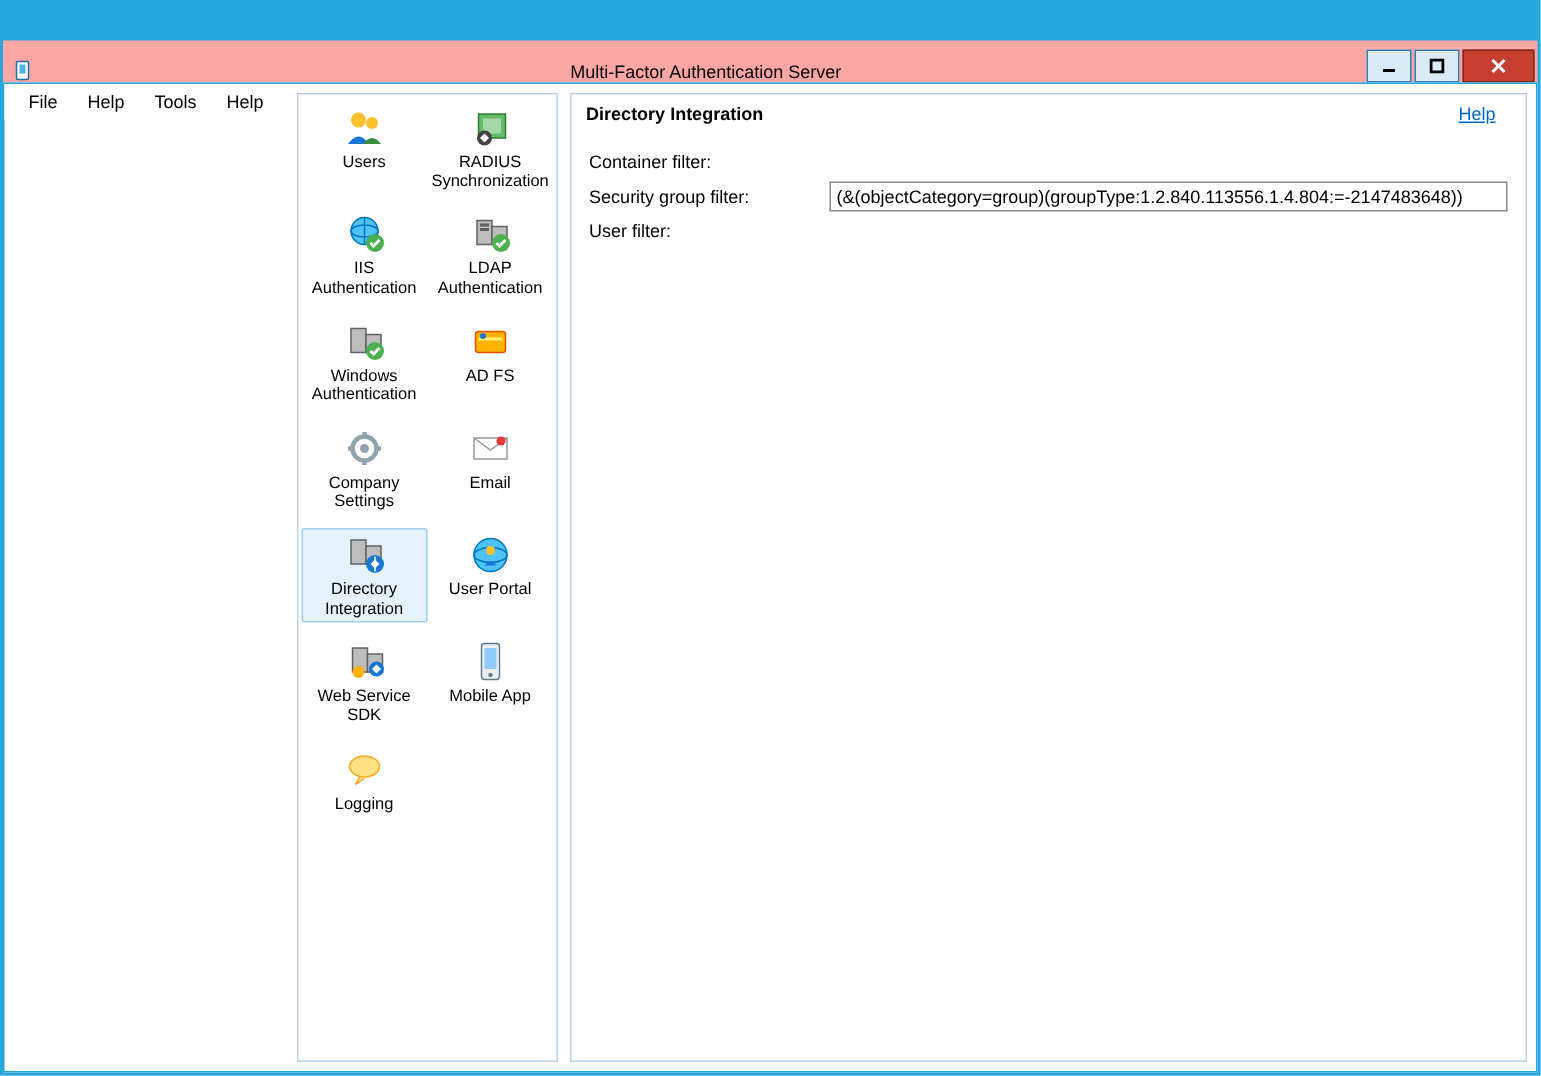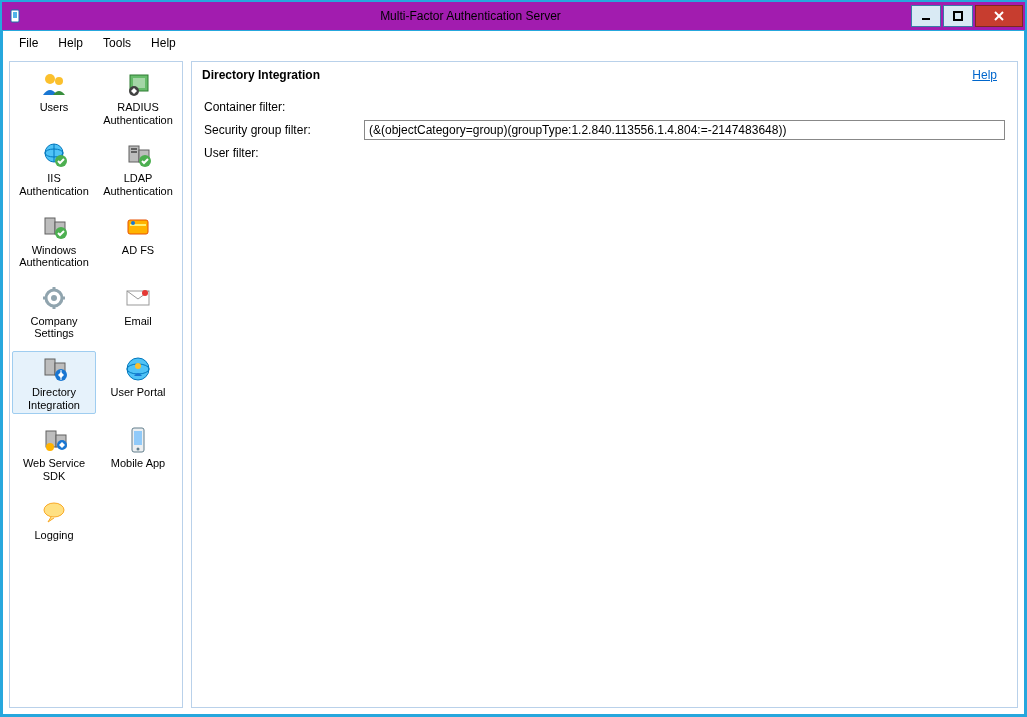--- a/index.html
+++ b/index.html
@@ -1,26 +1,26 @@
 <!DOCTYPE html>
 <html><head>
 <meta charset="utf-8">
 <style>
 * { box-sizing: border-box; margin: 0; padding: 0; }
 body { font-family: "Segoe UI", Tahoma, sans-serif; font-size: 12px; background: #26a7dd; width: 1027px; height: 717px; overflow: hidden; }
 .window { width: 1027px; height: 717px; background: #26a7dd; padding: 2px; display: flex; flex-direction: column; }
-.titlebar { height: 28px; background: #a21caf; display: flex; align-items: center; color: #000; }
+.titlebar { height: 28px; background: #fca5a5; display: flex; align-items: flex-end; color: #000; margin-top: 25px; }
 .titlebar-icon { width: 16px; height: 16px; margin-left: 6px; margin-right: 6px; }
 .titlebar-title { flex: 1; text-align: center; font-size: 12px; color: #000; }
 .win-controls { display: flex; height: 22px; align-items: flex-start; }
 .win-btn { width: 30px; height: 22px; display: flex; align-items: center; justify-content: center; border: 1px solid #2078a5; background: #fff; margin-right: 2px; font-weight: bold; }
 .win-btn.min { background: #d9eaf4; border: 1px solid #3a7aa8; }
 .win-btn.max { background: #d9eaf4; border: 1px solid #3a7aa8; }
 .win-btn.close { background: #c73d2f; color: #fff; border: 1px solid #7a2a20; width: 48px; }
-.client { flex: 1; background: #fff; display: flex; flex-direction: column; border: 1px solid #26a7dd; }
+.client { flex: 1; background: #fff; display: flex; flex-direction: row; border: 1px solid #26a7dd; }
 .menubar { height: 24px; background: #fff; display: flex; align-items: center; padding: 0 6px; border-bottom: 0; }
 .menubar-item { padding: 3px 10px; font-size: 12px; color: #000; }
 .body { flex: 1; display: flex; padding: 6px; gap: 8px; }
 .sidebar { width: 174px; border: 1px solid #b9d1ea; padding: 4px 2px; background: #fff; overflow: hidden; }
 .side-grid { display: grid; grid-template-columns: 1fr 1fr; row-gap: 8px; }
 .side-item { display: flex; flex-direction: column; align-items: center; justify-content: flex-start; text-align: center; font-size: 11px; color: #000; padding: 3px 2px; cursor: pointer; line-height: 1.15; }
 .side-item.selected { background: #e6f2fb; border: 1px solid #9fcdf0; border-radius: 2px; padding: 2px 1px; }
 .icon-box { width: 34px; height: 30px; display: flex; align-items: center; justify-content: center; margin-bottom: 2px; }
 .main { flex: 1; border: 1px solid #b9d1ea; background: #fff; display: flex; flex-direction: column; }
 .main-header { display: flex; align-items: center; padding: 6px 10px 4px 10px; }
@@ -95,21 +95,21 @@
 
           <div class="side-item">
             <div class="icon-box">
               <svg width="28" height="26" viewBox="0 0 28 26">
                   <rect x="6" y="4" width="18" height="16" fill="#66bb6a" stroke="#2e7d32"></rect>
                   <rect x="9" y="7" width="12" height="10" fill="#a5d6a7"></rect>
                   <circle cx="10" cy="20" r="5" fill="#424242"></circle>
                   <polygon points="7,20 10,17 13,20 10,23" fill="#fff"></polygon>
                 </svg>
             </div>
-            <span>RADIUS Authentication</span>
+            <span>RADIUS Synchronization</span>
           </div>
 
           <div class="side-item">
             <div class="icon-box">
               <svg width="28" height="26" viewBox="0 0 28 26">
                   <circle cx="14" cy="11" r="9" fill="#4fc3f7" stroke="#0277bd"></circle>
                   <ellipse cx="14" cy="11" rx="9" ry="4" fill="none" stroke="#0277bd"></ellipse>
                   <line x1="14" y1="2" x2="14" y2="20" stroke="#0277bd"></line>
                   <circle cx="21" cy="19" r="6" fill="#4caf50"></circle>
                   <path d="M18 19 l2 2 l4 -4" stroke="#fff" stroke-width="2" fill="none"></path>

